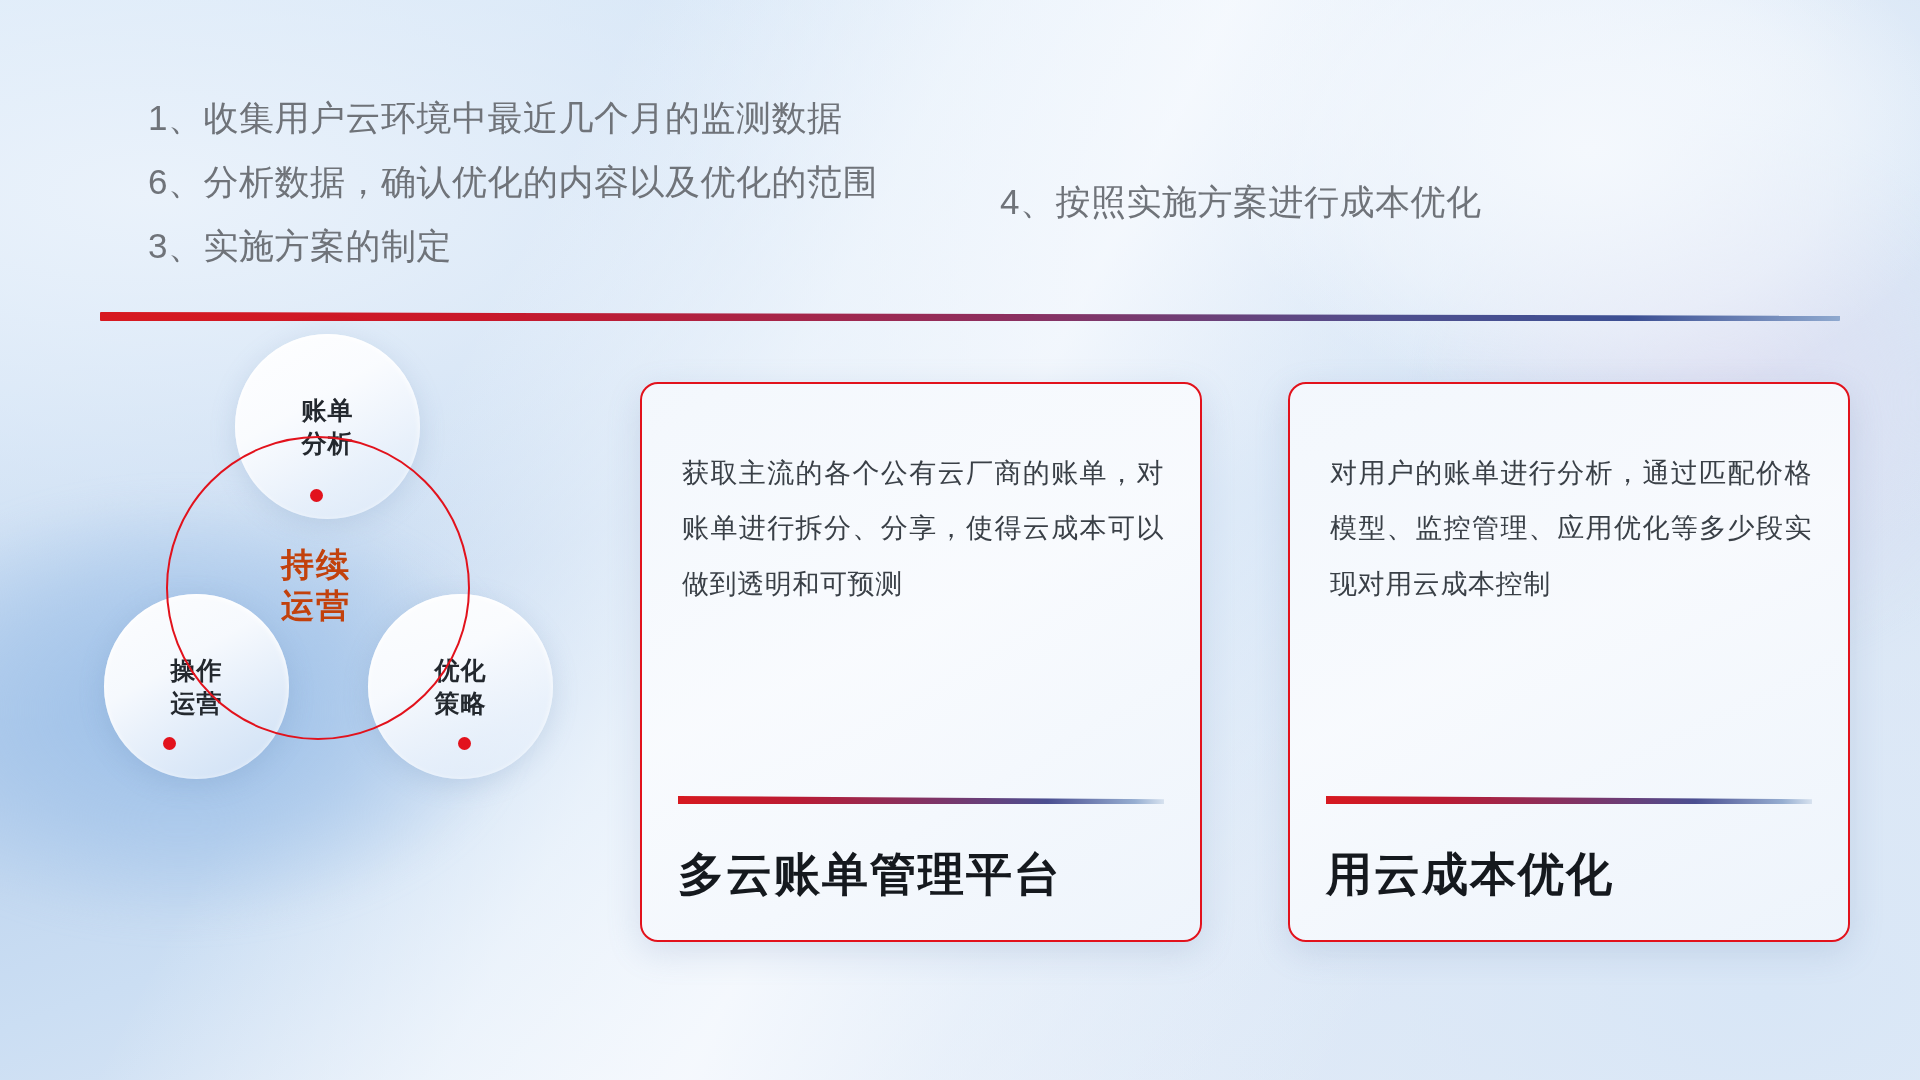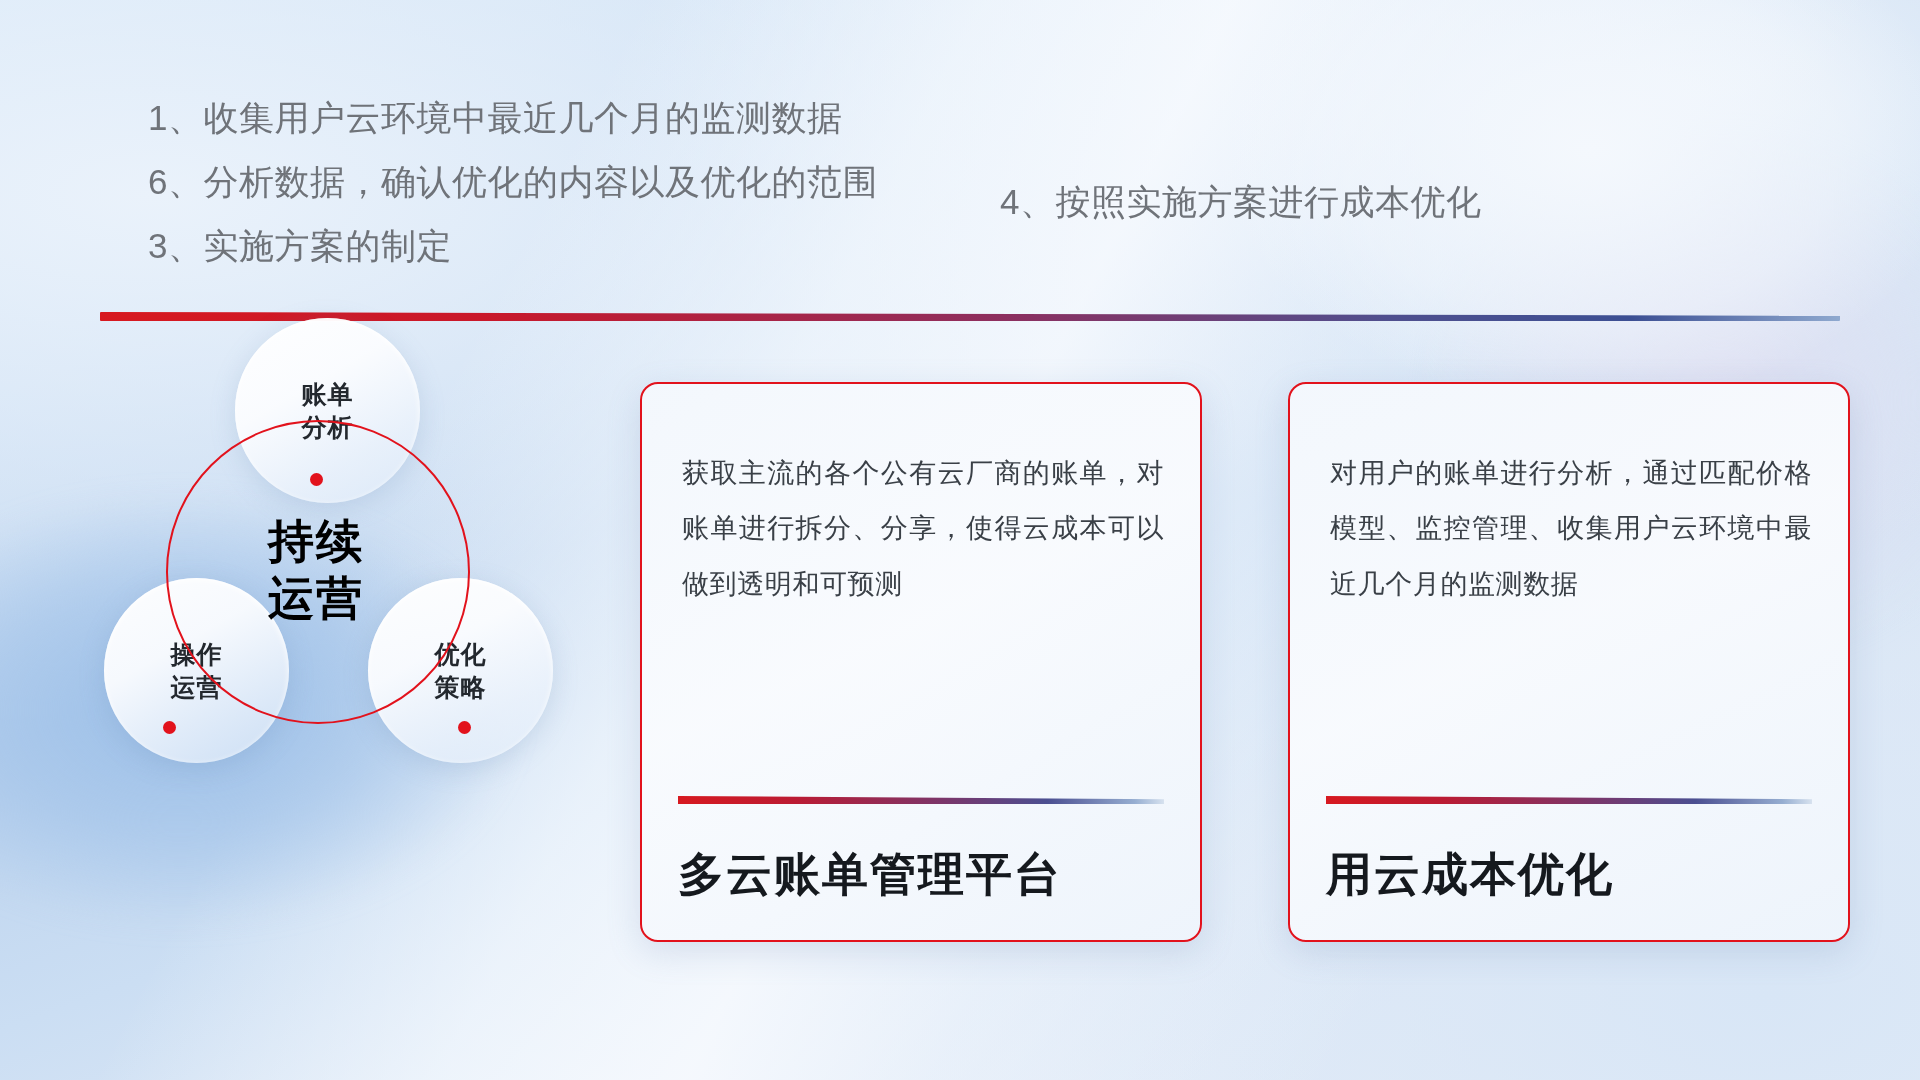--- a/index.html
+++ b/index.html
@@ -55,42 +55,42 @@
     position:absolute;left:100px;top:312px;width:1740px;height:9px;
   }
   .divider .bar{
     width:100%;height:100%;
     background:linear-gradient(90deg,#d71920 0%,#c9182a 22%,#8d2f5f 52%,#4f4f8e 74%,#3c4f93 88%,#8fa9cf 100%);
     clip-path:polygon(0 0,100% 42%,100% 100%,0 100%);
     border-radius:1px;
   }
 
   
-  #venn{position:absolute;left:90px;top:324px;width:540px;height:580px;}
+  #venn{position:absolute;left:90px;top:340px;width:540px;height:580px;}
   .c{position:absolute;border-radius:50%;}
   .c-glass{
     background:linear-gradient(150deg, rgba(255,255,255,.97) 0%, rgba(252,253,255,.93) 38%, rgba(236,243,252,.80) 72%, rgba(226,237,250,.62) 100%);
     box-shadow:0 6px 26px rgba(110,140,180,.22), inset 0 2px 6px rgba(255,255,255,.9);
   }
   #circle-bill{left:145px;top:-6px;width:185px;height:185px;}
   #circle-ops{left:14px;top:254px;width:185px;height:185px;}
   #circle-opt{left:278px;top:254px;width:185px;height:185px;}
   #circle-core{
     left:76px;top:96px;width:300px;height:300px;
     border:2.4px solid #e2121c;background:transparent;
   }
   .c-label{
     position:absolute;left:0;right:0;top:50%;transform:translateY(-50%);
     text-align:center;color:#23282e;font-weight:700;font-size:25px;line-height:1.32;
     letter-spacing:1px;
   }
   #core-label{
     position:absolute;left:76px;top:96px;width:300px;height:300px;
     display:flex;align-items:center;justify-content:center;
-    color:#000000;font-weight:700;font-size:46px;line-height:1.24;text-align:center;
+    color:#c2410c;font-weight:700;font-size:33px;line-height:1.24;text-align:center;
     letter-spacing:2px;
   }
   .dot{position:absolute;width:13px;height:13px;border-radius:50%;background:#e2121c;}
   #dot-top{left:220px;top:149px;}
   #dot-bl{left:73px;top:397px;}
   #dot-br{left:368px;top:397px;}
 
   
   .card{
     position:absolute;top:382px;width:562px;height:560px;
@@ -184,19 +184,19 @@
     <div class="card-body">获取主流的各个公有云厂商的账单，对账单进行拆分、分享，使得云成本可以做到透明和可预测</div>
   </div>
   <div class="card-rule">
     <div class="bar"></div>
   </div>
   <div class="card-title">多云账单管理平台</div>
 </div>
 
 <div class="card" id="card-2">
   <div class="card-inner">
-    <div class="card-body">对用户的账单进行分析，通过匹配价格模型、监控管理、收集用户云环境中最近几个月的监测数据</div>
+    <div class="card-body">对用户的账单进行分析，通过匹配价格模型、监控管理、应用优化等多少段实现对用云成本控制</div>
   </div>
   <div class="card-rule">
     <div class="bar"></div>
   </div>
   <div class="card-title">用云成本优化</div>
 </div>
 
 </body></html>

